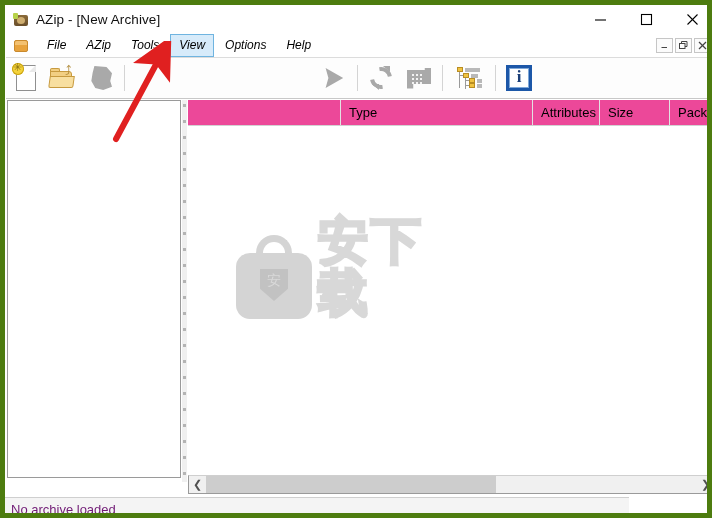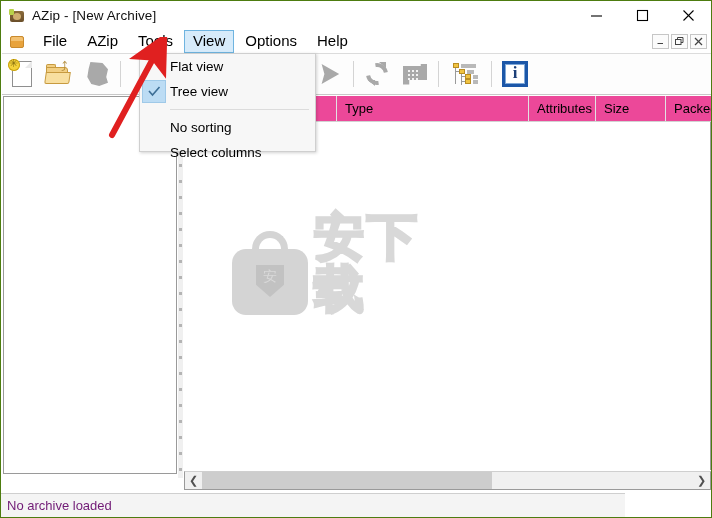--- a/index.html
+++ b/index.html
@@ -7,21 +7,21 @@
     margin: 0; padding: 0;
     width: 712px; height: 518px;
     overflow: hidden;
     font-family: "Liberation Sans", sans-serif;
     background: #ffffff;
   }
   #app {
     position: relative;
     width: 712px; height: 518px;
     background: #ffffff;
-    border: 1px solid #4d7c0f;
+    border: 5px solid #4d7c0f;
     overflow: hidden;
   }
 
   
   .titlebar {
     position: absolute; left: 0; top: 0; width: 710px; height: 29px;
     background: #ffffff;
     display: flex; align-items: center;
   }
   .title-icon {
@@ -66,24 +66,25 @@
   .menu-app-icon .box {
     position: absolute; left: 1px; top: 2px; width: 14px; height: 12px;
     background: #e8a33d; border-radius: 2px;
     border: 1px solid #c98a2e;
   }
   .menu-app-icon .box::before {
     content: ""; position: absolute; left: 0; top: 0; width: 100%; height: 4px;
     background: #f3c171; border-radius: 2px 2px 0 0;
   }
   .menu-item {
-    font-size: 15px; color: #000;
+    font-size: 12px; color: #000;
     padding: 2px 8px 3px 8px; margin: 0 1px;
     line-height: 16px; white-space: nowrap;
     border: 1px solid transparent;
+    font-style: italic;
   }
   .menu-item.active {
     background: #d7ebfa;
     border: 1px solid #6fb4e0;
   }
   .mdi-btns {
     position: absolute; right: 4px; top: 4px; display: flex; gap: 2px;
   }
   .mdi-btn {
     width: 17px; height: 15px;
@@ -513,43 +514,20 @@
   <div class="hscroll">
     <div class="hs-arrow">❮</div>
     <div class="hs-track">
       <div class="hs-thumb"></div>
     </div>
     <div class="hs-arrow">❯</div>
   </div>
 
   <div class="statusbar">No archive loaded</div>
 
-  <div class="dropdown">
-    <div class="dd-item">
-      <div class="dd-check"></div>
-      <div class="dd-label">Flat view</div>
-    </div>
-    <div class="dd-item checked">
-      <div class="dd-check">
-        <svg width="13" height="11" viewBox="0 0 13 11">
-            <polyline points="1,5 4.5,9 11.5,1" fill="none" stroke="#3c6e96" stroke-width="1.6"></polyline>
-          </svg>
-      </div>
-      <div class="dd-label">Tree view</div>
-    </div>
-    <div class="dd-sep"></div>
-    <div class="dd-item">
-      <div class="dd-check"></div>
-      <div class="dd-label">No sorting</div>
-    </div>
-    <div class="dd-item">
-      <div class="dd-check"></div>
-      <div class="dd-label">Select columns</div>
-    </div>
-  </div>
 
   <svg class="redarrow" viewBox="0 0 80 105">
     <defs>
       <marker id="ahead" markerWidth="7" markerHeight="7" refX="3" refY="3.5" orient="auto">
         <polygon points="0,0 7,3.5 0,7 1.6,3.5" fill="#e02020"></polygon>
       </marker>
     </defs>
     <line x1="16" y1="98" x2="60" y2="16" stroke="#e02020" stroke-width="6" stroke-linecap="round" marker-end="url(#ahead)"></line>
   </svg>
 

